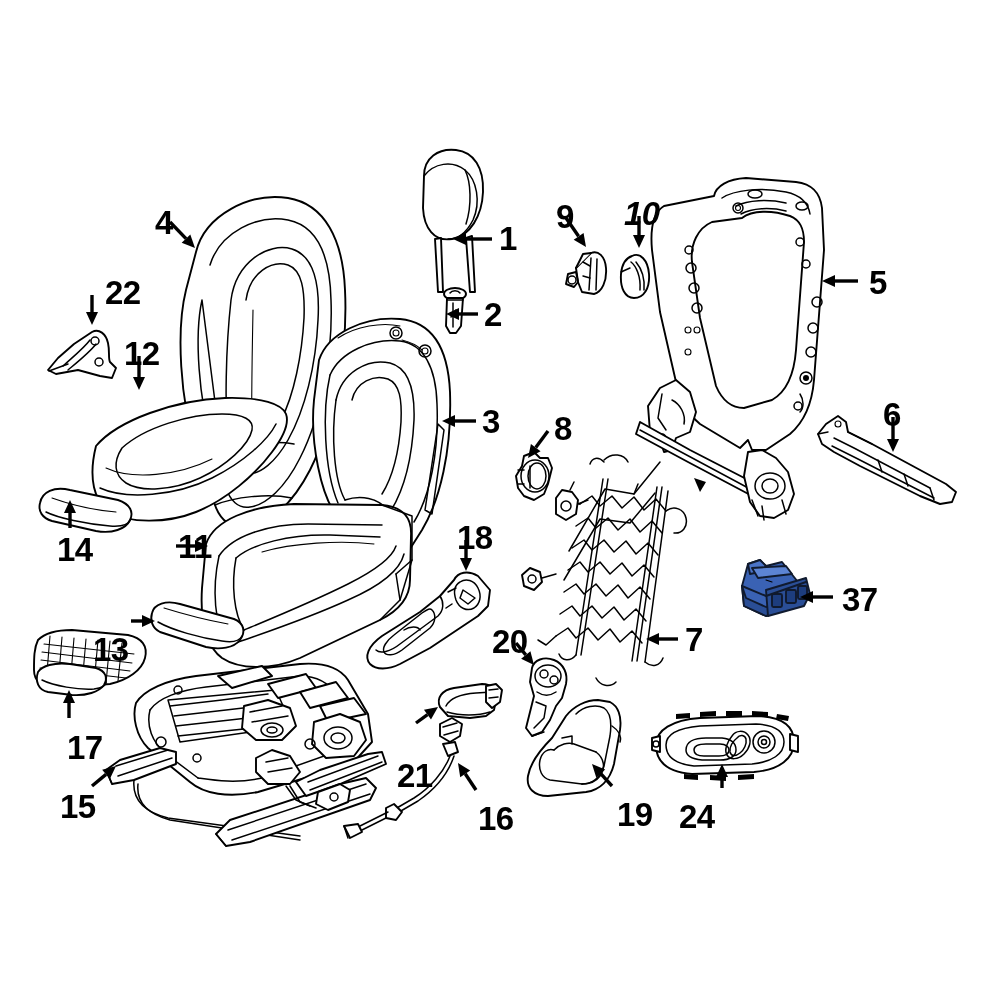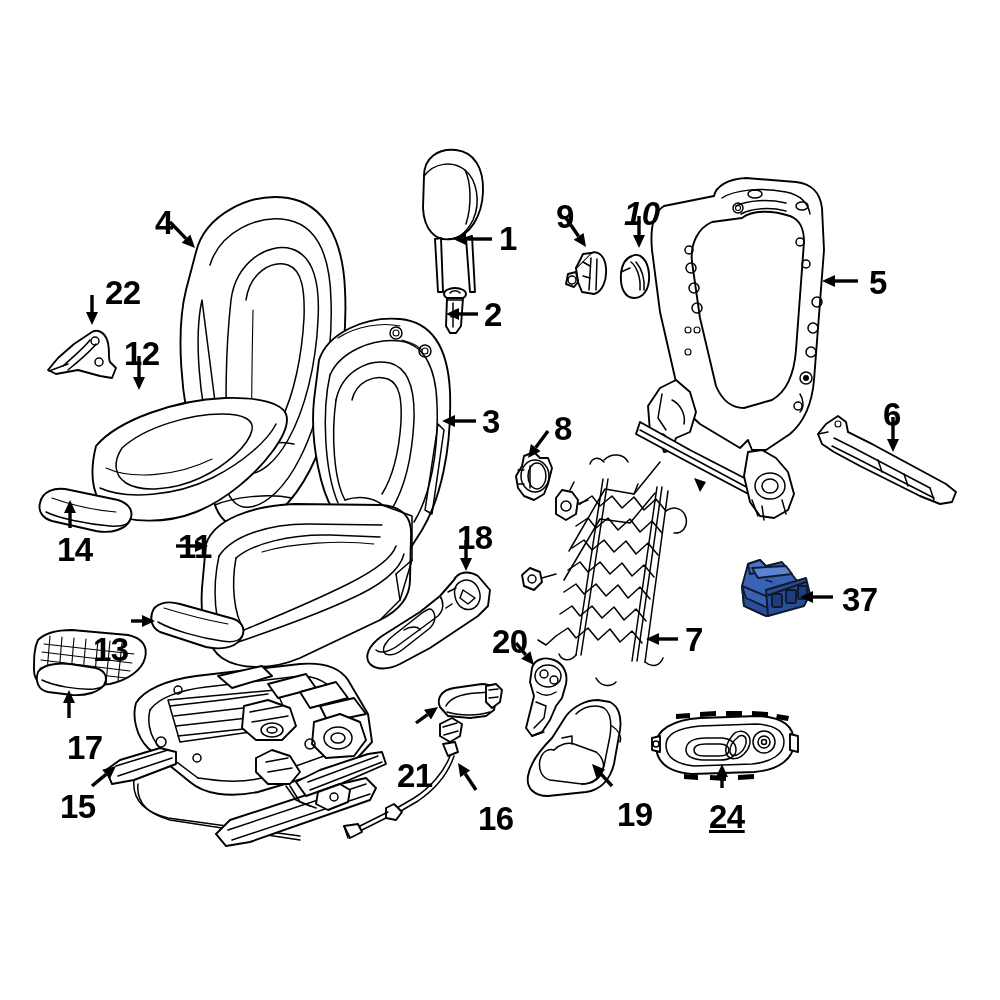--- a/index.html
+++ b/index.html
@@ -505,16 +505,16 @@
       <div class="callout-label" style="left: 57px; top: 533px;">14</div>
       <div class="callout-label" style="left: 60px; top: 790px;">15</div>
       <div class="callout-label" style="left: 470px; top: 802px; margin-left: 8px;">16</div>
       <div class="callout-label" style="left: 67px; top: 731px;">17</div>
       <div class="callout-label" style="left: 457px; top: 521px;">18</div>
       <div class="callout-label" style="left: 617px; top: 798px;">19</div>
       <div class="callout-label" style="left: 492px; top: 625px; text-align: center;">20</div>
       <div class="callout-label" style="left: 397px; top: 733px; margin-top: 26px;">21</div>
       <div class="callout-label" style="left: 77px; top: 276px; margin-left: 28px;">22</div>
       <div class="callout-label" style="left: 842px; top: 583px;">37</div>
-      <div class="callout-label" style="left: 709px; top: 800px; text-decoration: underline;">24</div>
+      <div class="callout-label" style="left: 679px; top: 800px;">24</div>
     </div>
 
 </div>
 
 </body></html>

